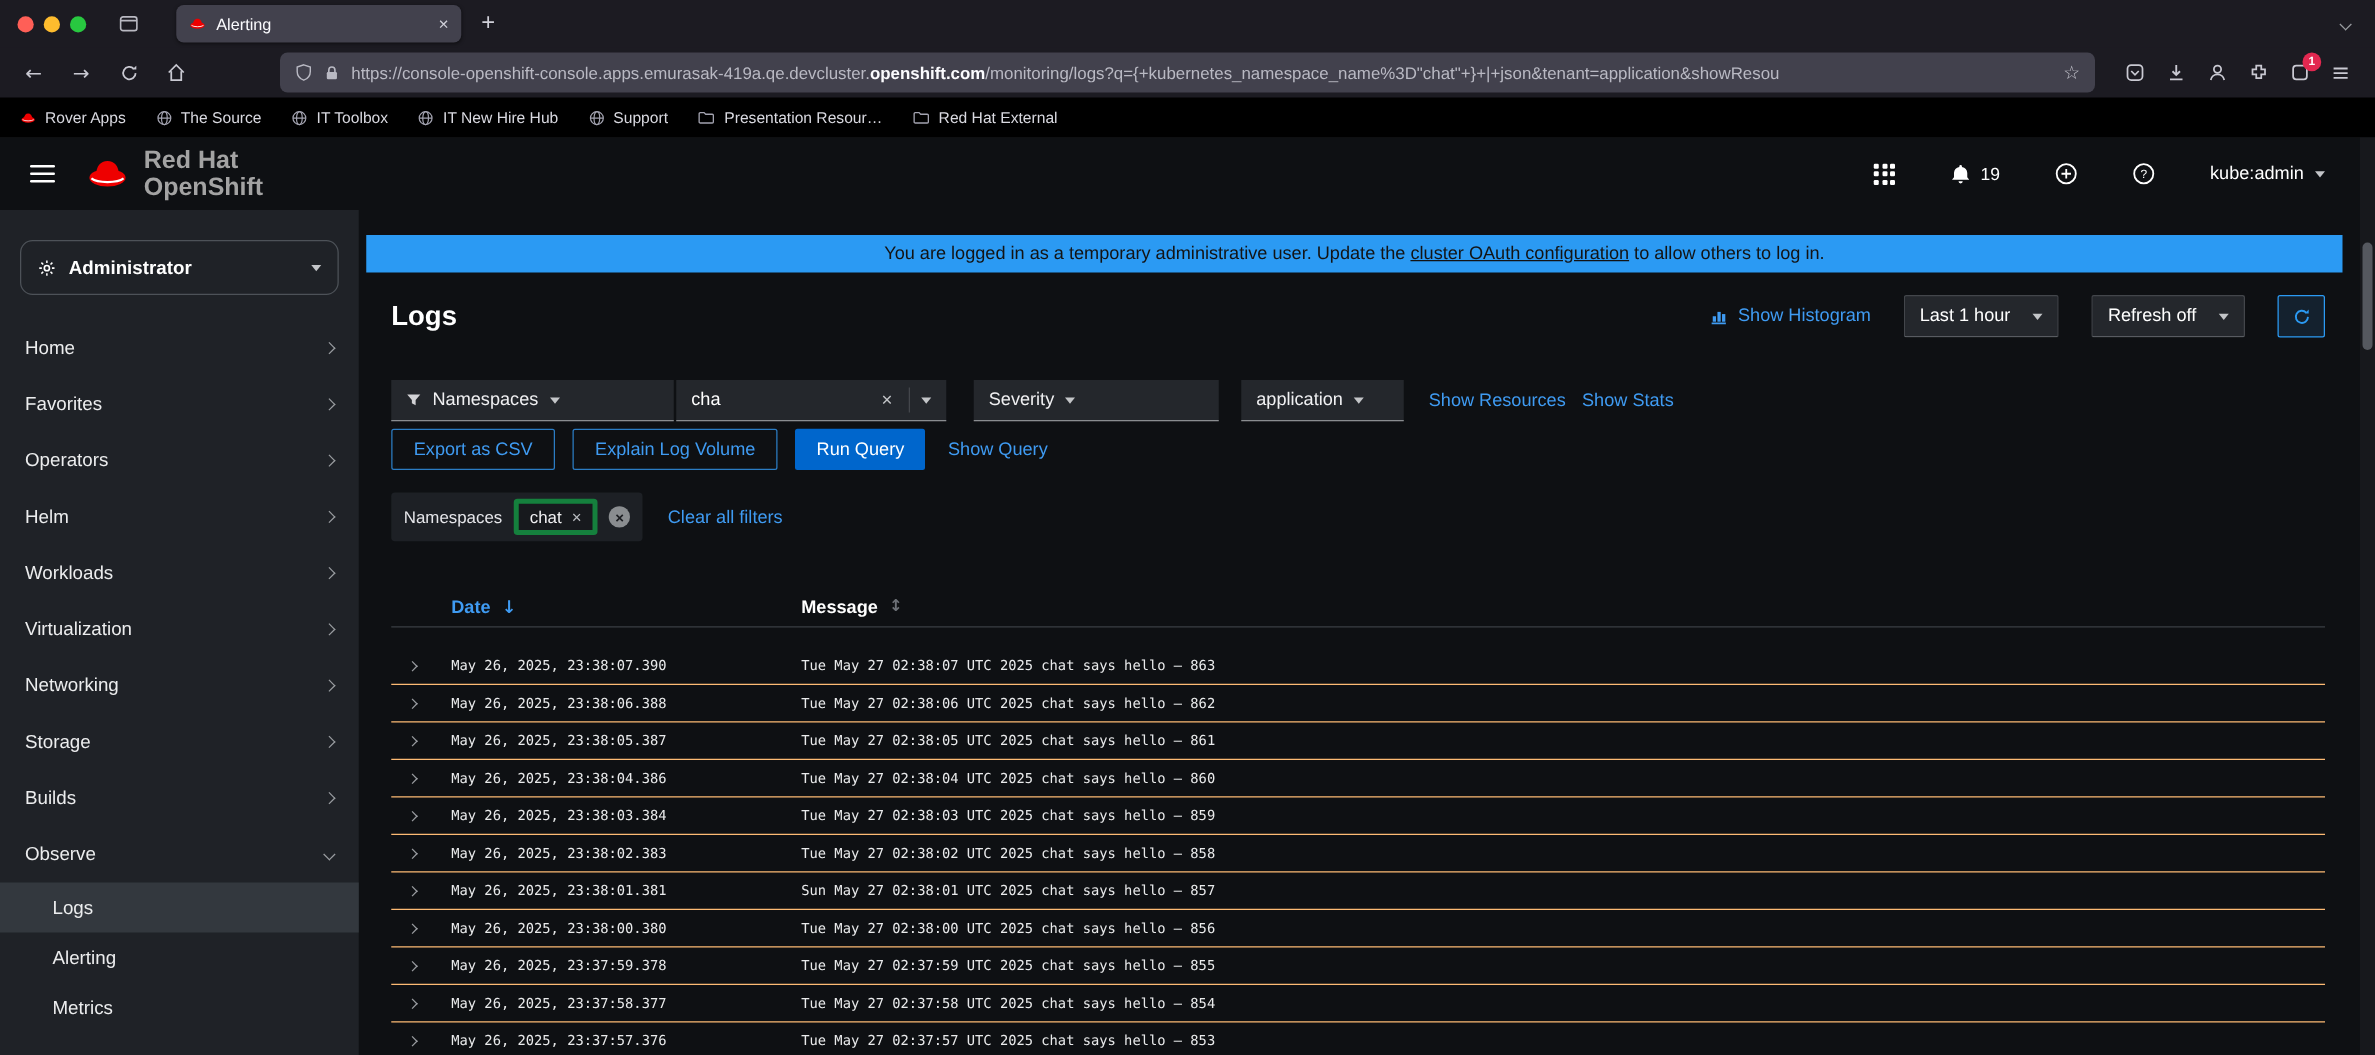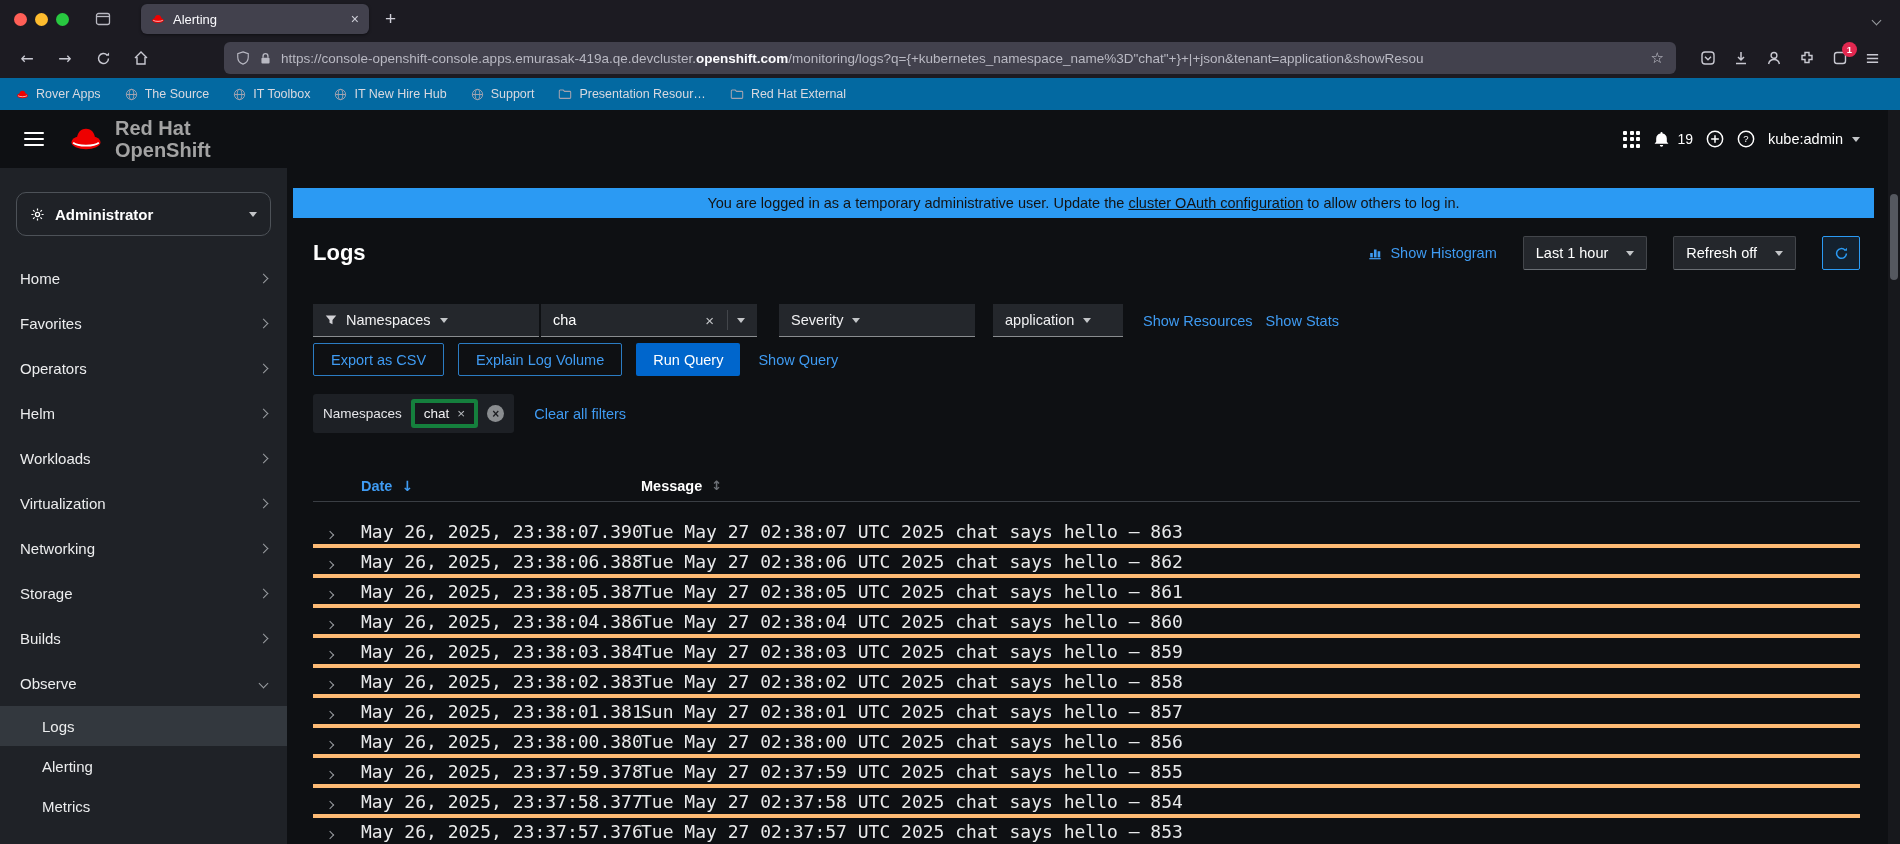--- a/index.html
+++ b/index.html
@@ -23,33 +23,33 @@
   .navbar{height:40px;display:flex;align-items:center;gap:8px;padding:0 12px;background:#1c1b22}
   .navbtn{width:30px;height:30px;display:flex;align-items:center;justify-content:center;color:#c9c9d2;font-size:16px;border-radius:4px}
   .urlfield{flex:1;height:32px;background:#42414d;border-radius:6px;display:flex;align-items:center;gap:9px;padding:0 12px;font-size:13.5px;color:#fbfbfe;margin:0 8px 0 60px;min-width:0}
   .urlfield .grow{flex:1;white-space:nowrap;overflow:hidden}
   .url-dim{color:#b9b9c3}
   .url-domain{color:#fbfbfe;font-weight:700}
   .nav-right{display:flex;align-items:center;gap:17px;color:#c9c9d2;padding:0 8px}
   .ext-wrap{position:relative}
   .badge-red{position:absolute;top:-8px;right:-9px;background:#e22850;color:#fff;font-size:9.5px;min-width:15px;height:15px;border-radius:8px;display:flex;align-items:center;justify-content:center;padding:0 3px;font-weight:700}
 
-  .bookmarks{height:32px;display:flex;align-items:center;gap:24px;padding:0 16px;background:#0369a1;font-size:12.5px;color:#d9d9e0}
+  .bookmarks{height:32px;display:flex;align-items:center;gap:24px;padding:0 16px;background:#000000;font-size:12.5px;color:#d9d9e0}
   .bm{display:flex;align-items:center;gap:7px;white-space:nowrap}
   .bm .icon{color:#a3a3b0}
 
   
   .page{position:relative;height:734px;background:#0e1013}
   .masthead{height:58px;background:#0e1013;display:flex;align-items:center;padding:0 24px;gap:24px}
   .burger{width:20px;display:flex;flex-direction:column;gap:4px;cursor:pointer}
   .burger i{height:2px;background:#fff;border-radius:1px}
   .brand{display:flex;align-items:center;gap:11px}
   .brand-text{line-height:1.1;color:#a3a3a3;font-size:20px;font-weight:700}
   .brand-text span{display:block}
-  .mast-right{margin-left:auto;display:flex;align-items:center;gap:13px;color:#fff;padding-right:16px}
+  .mast-right{margin-left:auto;display:flex;align-items:center;gap:44px;color:#fff;padding-right:16px}
   .appgrid{display:grid;grid-template-columns:repeat(3,4px);gap:2.5px}
   .appgrid i{width:4px;height:4px;background:#fff;border-radius:1px}
   .bellwrap{display:flex;align-items:center;gap:7px;font-size:14px}
   .user{display:flex;align-items:center;gap:9px;font-size:14.5px}
 
   .app-body{display:flex;height:676px}
   .sidebar{width:287px;background:#1f2227;padding-top:24px;flex:none}
   .persp{margin:0 16px 20px;height:44px;border:1px solid #4d5258;border-radius:10px;display:flex;align-items:center;gap:10px;padding:0 13px;color:#fff;font-weight:700;font-size:15px}
   .persp .caret{margin-left:auto}
   .nav-item{height:45px;display:flex;align-items:center;justify-content:space-between;padding:0 20px;font-size:15px;color:#ecedee;cursor:pointer}
@@ -95,21 +95,21 @@
   .chip .x{color:#b9bcc0;cursor:pointer}
   .chipclear{width:17px;height:17px;border-radius:50%;background:#8a8d90;color:#1b1d21;display:flex;align-items:center;justify-content:center;font-size:12px;font-weight:700;cursor:pointer}
   .chiprow .link{margin-left:20px}
 
   .logtable{margin-top:37px}
   .thead{display:grid;grid-template-columns:48px 280px 1fr;height:32px;align-items:center;border-bottom:1px solid #3a3e44;margin-bottom:16px}
   .th{font-size:14.5px;font-weight:700;color:#fff;display:flex;align-items:center;gap:9px}
   .th.sorted{color:var(--link,#3f9bf2)}
   .dim-sort{color:#6c7076;font-size:13px}
   .blue-sort{color:var(--link,#3f9bf2);font-size:14px}
-  .trow{display:grid;grid-template-columns:48px 280px 1fr;height:30px;align-items:center;border-bottom:4px solid #fdba74;font-family:"DejaVu Sans Mono",monospace;font-size:18px;color:#e9eaeb;white-space:nowrap}
+  .trow{display:grid;grid-template-columns:48px 280px 1fr;height:30px;align-items:center;border-bottom:1px solid #fdba74;font-family:"DejaVu Sans Mono",monospace;font-size:11px;color:#e9eaeb;white-space:nowrap}
   .trow .expand{padding-left:14px;cursor:pointer}
   .trow .expand .chev{width:6px;height:6px}
 
   .scrollbar{position:absolute;top:0;right:0;width:12px;height:734px;background:#17181c}
   .scrollbar .thumb{position:absolute;top:84px;right:2px;width:8px;height:86px;background:#55585f;border-radius:4px}
 </style>
 </head>
 <body>
 
 <div class="tabbar">

